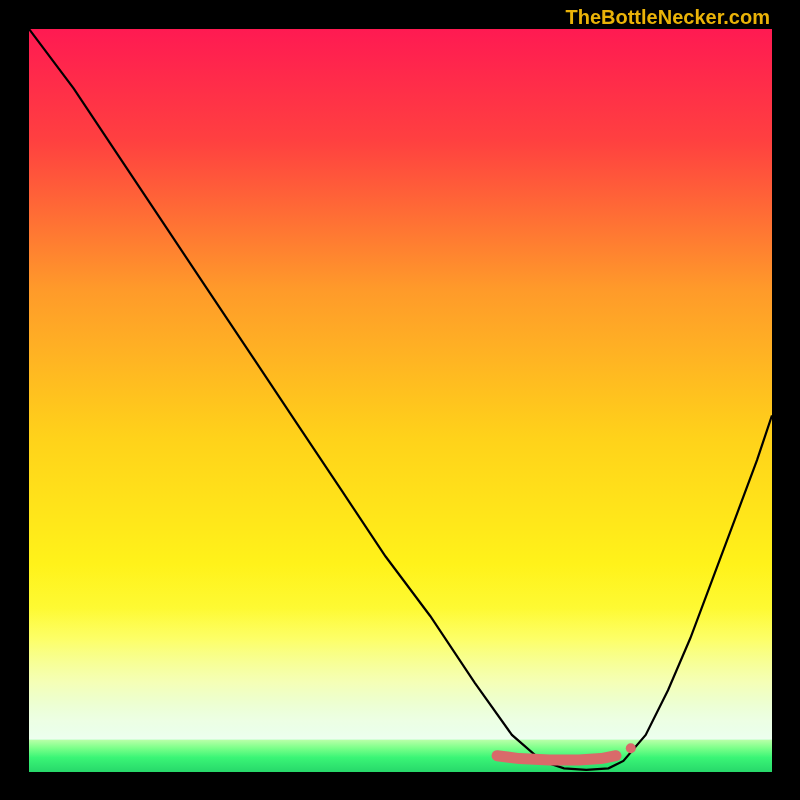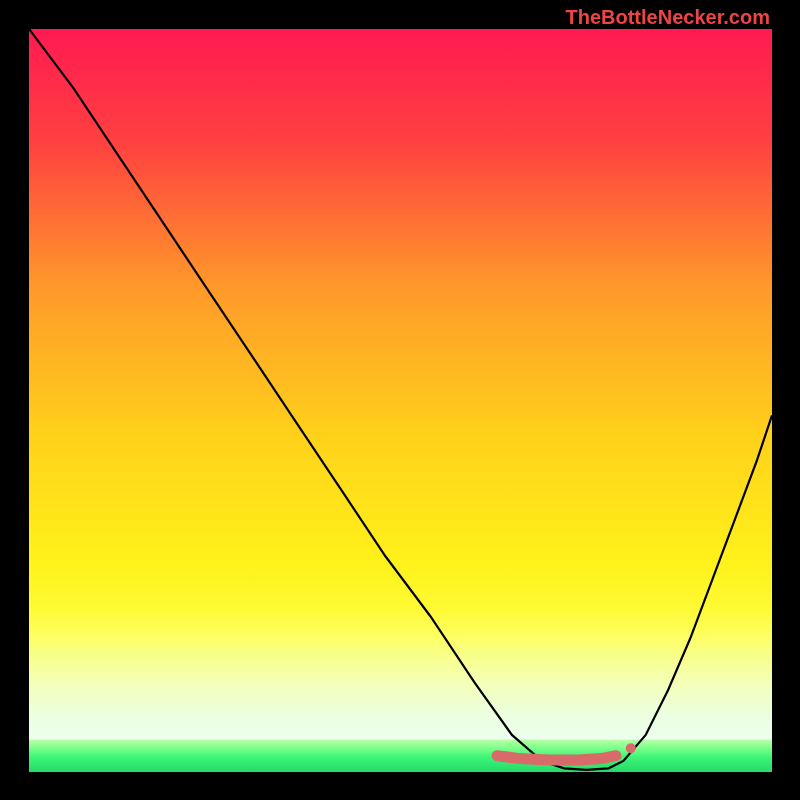--- a/index.html
+++ b/index.html
@@ -35,21 +35,21 @@
   position: absolute;
   top: 0;
   left: 0;
   width: 100%;
   height: 100%;
 }
 .attribution {
   position: absolute;
   top: 6px;
   right: 30px;
-  color: #ef4444;
+  color: #eab308;
   font-size: 20px;
   font-weight: bold;
 }
 </style>
 </head>
 <body>
 
 <div class="chart-container">
 
   <div class="attribution">TheBottleNecker.com</div>

